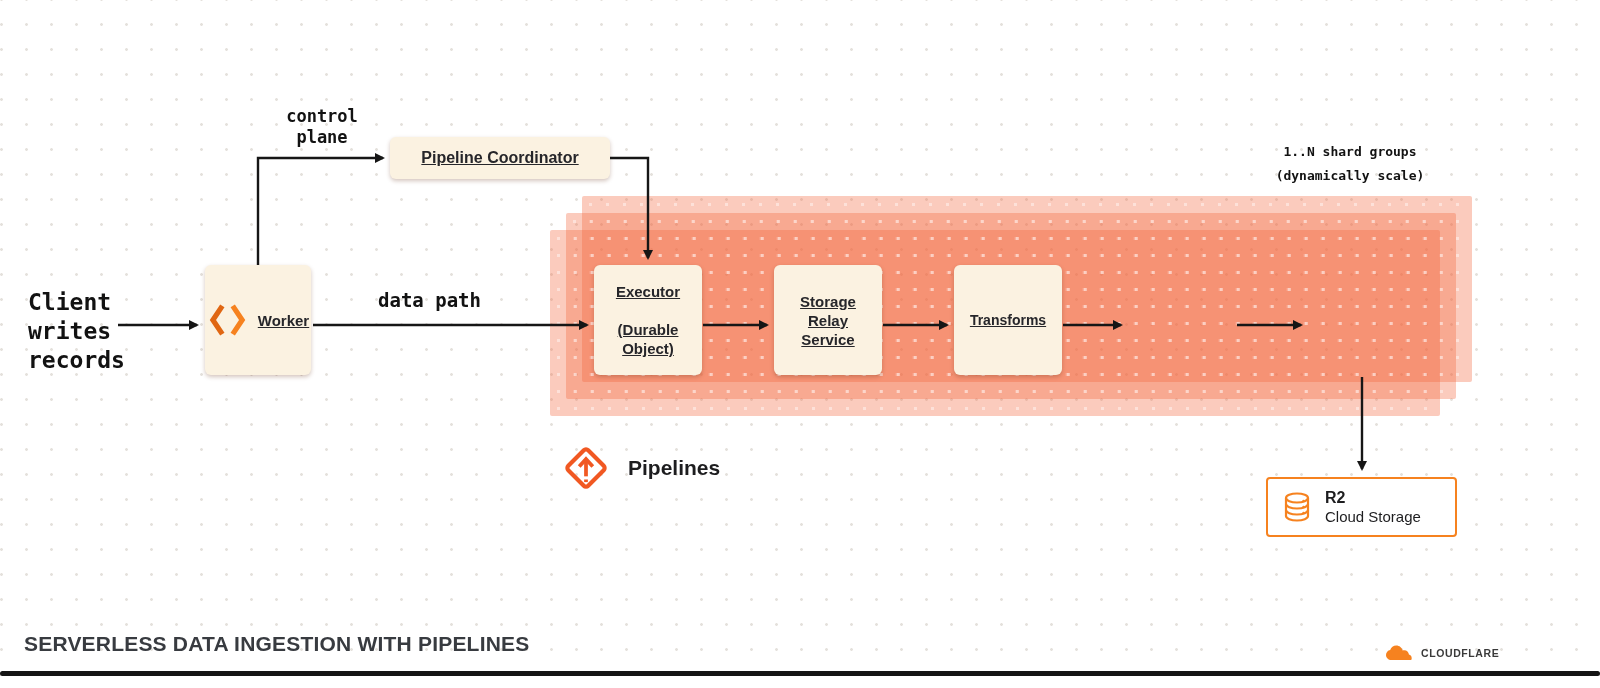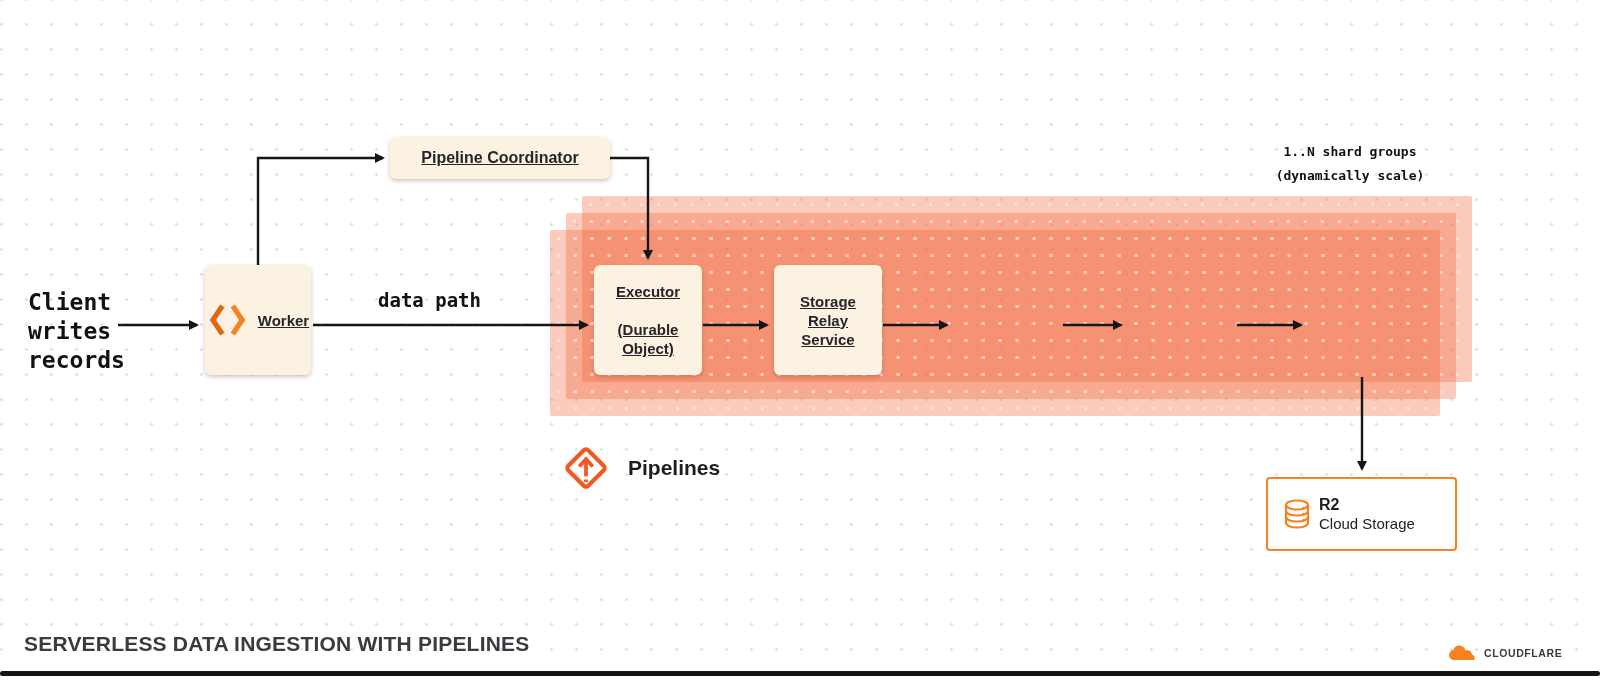--- a/index.html
+++ b/index.html
@@ -30,44 +30,46 @@
   .stage.small{font-size:14px;}
   .worker-box{left:205px;top:265px;width:106px;height:110px;flex-direction:row;gap:9px;font-size:15px;}
   .coordinator-box{left:390px;top:137px;width:220px;height:42px;font-size:16px;}
   .client-label{position:absolute;left:28px;top:288px;font-size:23px;line-height:29px;}
   .control-plane-label{position:absolute;left:266px;top:106px;width:112px;text-align:center;font-size:17px;line-height:21px;}
   .data-path-label{position:absolute;left:378px;top:289px;font-size:19px;}
   .shard-note{position:absolute;left:1228px;top:140px;width:244px;text-align:center;font-size:13px;line-height:24px;}
   .pipelines-row{position:absolute;left:562px;top:444px;display:flex;align-items:center;gap:18px;}
   .pipelines-text{font-size:21px;font-weight:bold;color:#1d1d1f;}
   .r2-box{
-    position:absolute;left:1266px;top:477px;width:191px;height:74px;background:#ffffff;
+    position:absolute;left:1266px;top:477px;width:191px;height:60px;background:#ffffff;
     border:2px solid #f6821f;border-radius:4px;display:flex;align-items:center;
-    padding-left:12px;box-sizing:border-box;gap:5px;
+    padding-left:12px;box-sizing:border-box;gap:11px;
   }
   .r2-text{font-size:15px;line-height:19px;color:#1d1d1f;text-align:left;}
   .r2-title{font-weight:bold;font-size:16px;}
   .footer-title{position:absolute;left:24px;top:632px;font-size:21px;font-weight:bold;color:#383b40;letter-spacing:0.2px;}
-  .brand{position:absolute;left:1449px;top:645px;display:flex;align-items:center;gap:5px;}
+  .brand{position:absolute;left:1386px;top:645px;display:flex;align-items:center;gap:5px;}
   .brand-text{font-size:10.5px;font-weight:bold;color:#3a3a3a;letter-spacing:0.6px;}
   .bottom-bar{position:absolute;left:0;top:671px;width:1600px;height:5px;background:#141414;border-radius:3px;}
   .arrows{position:absolute;left:0;top:0;pointer-events:none;}
 </style>
 </head>
 <body>
 
 <div class="canvas">
 
   <div class="shard back"></div>
   <div class="shard mid"></div>
   <div class="shard front"></div>
 
   <div class="client-label mono">Client
 writes
 records</div>
+  <div class="control-plane-label mono">control
+plane</div>
   <div class="data-path-label mono">data path</div>
   <div class="shard-note mono">1..N shard groups
 (dynamically scale)</div>
 
   <div class="box worker-box">
     <svg width="42" height="34" viewBox="0 0 44 36">
       <path d="M16 3 L6 18 L16 33" fill="none" stroke="#e06713" stroke-width="5.5"></path>
       <path d="M27 3 L37 18 L27 33" fill="none" stroke="#f6821f" stroke-width="5.5"></path>
     </svg>
     <span>Worker</span>
@@ -76,20 +78,21 @@
   <div class="box coordinator-box">
     <span>Pipeline Coordinator</span>
   </div>
 
   <div class="box stage" style="left:594px;">Executor
 
 (Durable Object)</div>
   <div class="box stage" style="left:774px;">Storage
 Relay
 Service</div>
+  <div class="box stage small" style="left:954px;">Transforms</div>
 
   <div class="pipelines-row">
     <svg width="48" height="48" viewBox="0 0 46 46">
       <rect x="9.5" y="9.5" width="27" height="27" rx="3" fill="none" stroke="#f15822" stroke-width="4" transform="rotate(45 23 23)"></rect>
       <path d="M23 31 L23 16" fill="none" stroke="#f15822" stroke-width="3.6"></path>
       <path d="M16.5 21.5 L23 14.5 L29.5 21.5" fill="none" stroke="#f15822" stroke-width="3.6"></path>
       <path d="M23 34 L23 36.5" fill="none" stroke="#f15822" stroke-width="3.6"></path>
     </svg>
     <span class="pipelines-text">Pipelines</span>
   </div>

